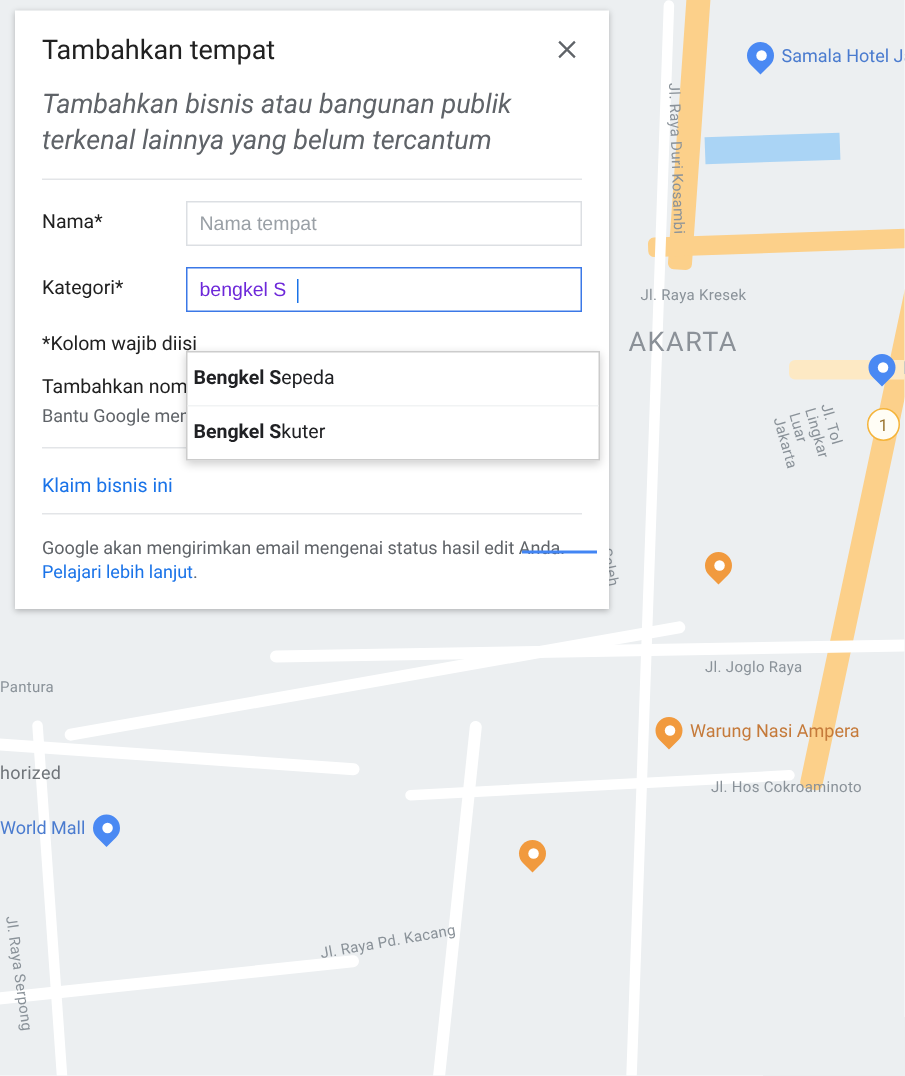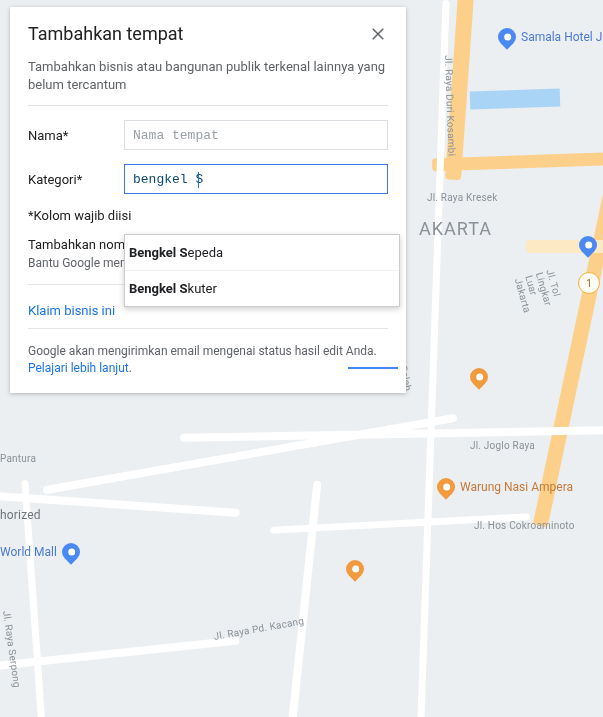--- a/index.html
+++ b/index.html
@@ -20,30 +20,30 @@
   .poi .txt.blue{color:#4a7bcf}
   .poi .txt.orange{color:#c57a3a}
   .rlabel{position:absolute;font-size:10px;color:#8a9299;letter-spacing:.2px}
   .shield{position:absolute;width:20px;height:20px;border:1.5px solid #f5b43a;border-radius:50%;
     font-size:11px;display:flex;align-items:center;justify-content:center;color:#9a7430;background:#fffdf5}
   .area-label{position:absolute;font-size:18px;color:#8b9198;letter-spacing:1px}
 
   
   .dialog{position:absolute;left:10px;top:7px;width:396px;background:#fff;
     box-shadow:0 1px 4px rgba(0,0,0,.25);padding:16px 18px 16px 18px;box-sizing:border-box}
-  .dlg-head{display:flex;align-items:center;justify-content:space-between;margin-bottom:14px}
+  .dlg-head{display:flex;justify-content:space-between;margin-bottom:14px}
   .dlg-title{font-size:18px;color:#212121}
   .close-x{width:20px;height:20px;cursor:pointer;display:flex;align-items:center;justify-content:center}
   .close-x svg{width:18px;height:18px;stroke:#5f6368;stroke-width:2}
-  .dlg-sub{color:#5f6368;font-size:13px;line-height:1.35;margin-bottom:12px}
+  .dlg-sub{font-style:italic;color:#5f6368;font-size:18px;line-height:1.35;margin-bottom:12px}
   hr{border:none;border-top:1px solid #e3e5e8;margin:10px 0 14px}
   .row{display:flex;align-items:center;margin-bottom:14px}
   .row .lbl{width:96px;color:#212121;font-size:13px}
-  .row input{flex:1;height:30px;border:1px solid #dcdfe3;padding:12px 8px;font-size:13px;color:#0c4a6e;
-    box-sizing:border-box;font-family:Liberation Mono, monospace;outline:none}
+  .row input{flex:1;height:30px;border:1px solid #dcdfe3;padding:12px 8px;font-size:13px;color:#6d28d9;
+    box-sizing:border-box;font-family:Liberation Sans, sans-serif;outline:none}
   .row input::placeholder{color:#9aa0a6}
   .row input.focused{border:1px solid #3b78e7}
   .hint{color:#212121;font-size:13px;margin:2px 0 6px}
   .sec-h{color:#212121;font-size:13px;margin-top:14px}
   .sec-s{color:#5f6368;font-size:12px;margin-top:4px}
   .link{color:#1a73e8;cursor:pointer}
   .footer{font-size:12px;color:#5f6368;line-height:1.4;margin-top:4px}
   .claim{color:#1a73e8;font-size:13px;margin-top:14px;padding-top:18px;border-top:1px solid #e3e5e8;cursor:pointer}
 
   

